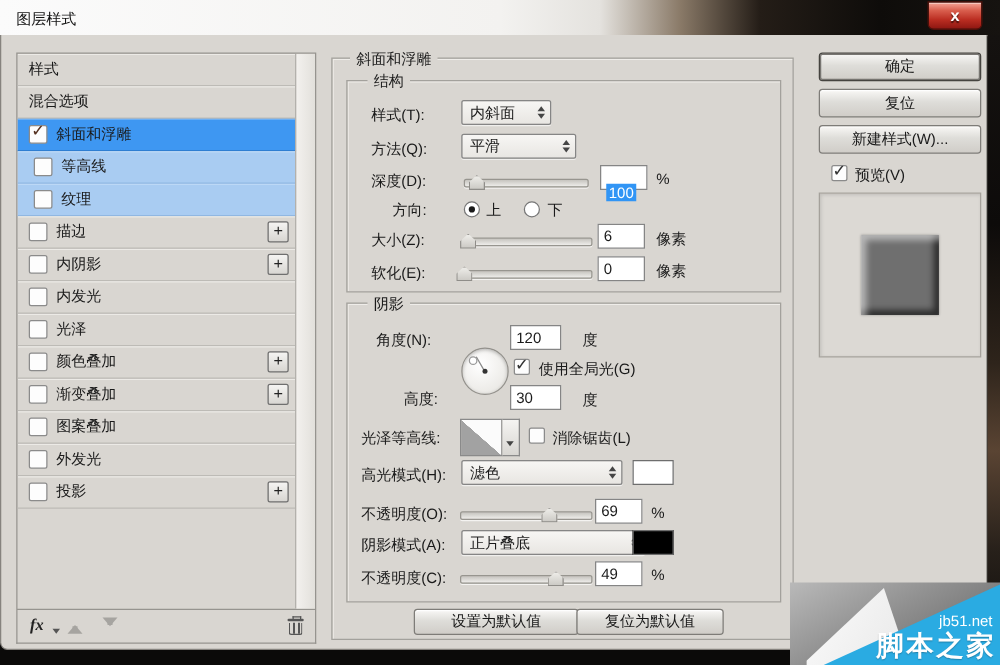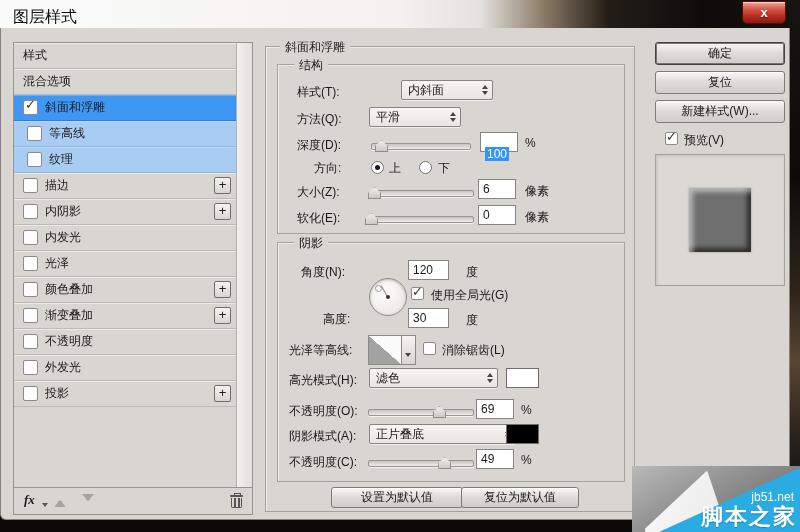--- a/index.html
+++ b/index.html
@@ -3,21 +3,21 @@
 <meta charset="utf-8">
 <style>
   html,body{margin:0;padding:0;}
   body{font-family:"Liberation Sans","DejaVu Sans",sans-serif;font-size:12px;color:#1a1a1a;}
   .screen{position:relative;width:800px;height:532px;overflow:hidden;background:#0b0a09;}
 
   
   .titlebar{position:absolute;left:0;top:0;width:800px;height:28px;
     background:linear-gradient(90deg,#fbfbfb 0%,#f3f2f0 50%,#e4e2de 60%,#8a7a68 68%,#241d17 76%,#0e0c0a 88%,#161310 100%);
     border-bottom:1px solid #8d8a85;}
-  .win-title{position:absolute;left:13px;top:7px;font-size:16px;color:#111;}
+  .win-title{position:absolute;left:13px;top:7px;font-size:12px;color:#111;}
   .close-btn{position:absolute;left:742px;top:1px;width:42px;height:21px;
     background:linear-gradient(#f4a79a 0%,#d95f4e 30%,#bb2e22 65%,#8e1712 100%);
     border:1px solid #4f100a;border-radius:0 0 5px 5px;box-shadow:inset 0 1px 0 rgba(255,255,255,.55);
     display:flex;align-items:center;justify-content:center;}
   .close-btn span{color:#fff;font-weight:bold;font-size:13px;line-height:13px;text-shadow:0 1px 1px rgba(0,0,0,.6);}
 
   
   .dialog{position:absolute;left:0;top:28px;width:790px;height:492px;background:#d9d6d1;
     border:1px solid #86837e;border-top:none;box-sizing:border-box;border-bottom-left-radius:6px;}
   .right-strip{position:absolute;left:790px;top:28px;width:10px;height:504px;
@@ -188,21 +188,21 @@
     <span class="srow-label">颜色叠加</span>
     <span class="plusbtn">+</span>
   </div>
           <div class="srow">
     <span class="cb"></span>
     <span class="srow-label">渐变叠加</span>
     <span class="plusbtn">+</span>
   </div>
           <div class="srow">
     <span class="cb"></span>
-    <span class="srow-label">不透明度</span>
+    <span class="srow-label">图案叠加</span>
 
   </div>
           <div class="srow">
     <span class="cb"></span>
     <span class="srow-label">外发光</span>
 
   </div>
           <div class="srow">
     <span class="cb"></span>
     <span class="srow-label">投影</span>
@@ -228,21 +228,21 @@
     </div>
 
     <div class="gbox" style="left:264px;top:18px;width:368px;height:464px;">
       <span class="legend" style="left:14px;">斜面和浮雕</span>
     </div>
 
     <div class="gbox" style="left:276px;top:36px;width:346px;height:168px;">
       <span class="legend" style="left:16px;">结构</span>
     </div>
     <span class="flabel" style="left:296px;top:56px;">样式(T):</span>
-    <div class="combo" style="left:368px;top:52px;width:92px;margin-left:32px;">
+    <div class="combo" style="left:368px;top:52px;width:72px;">
       <span class="ctext">内斜面</span>
       <span class="spin">
           <i class="tri-up"></i>
           <i class="tri-dn"></i>
         </span>
     </div>
 
     <span class="flabel" style="left:296px;top:83px;">方法(Q):</span>
     <div class="combo" style="left:368px;top:79px;width:92px;">
       <span class="ctext">平滑</span>

